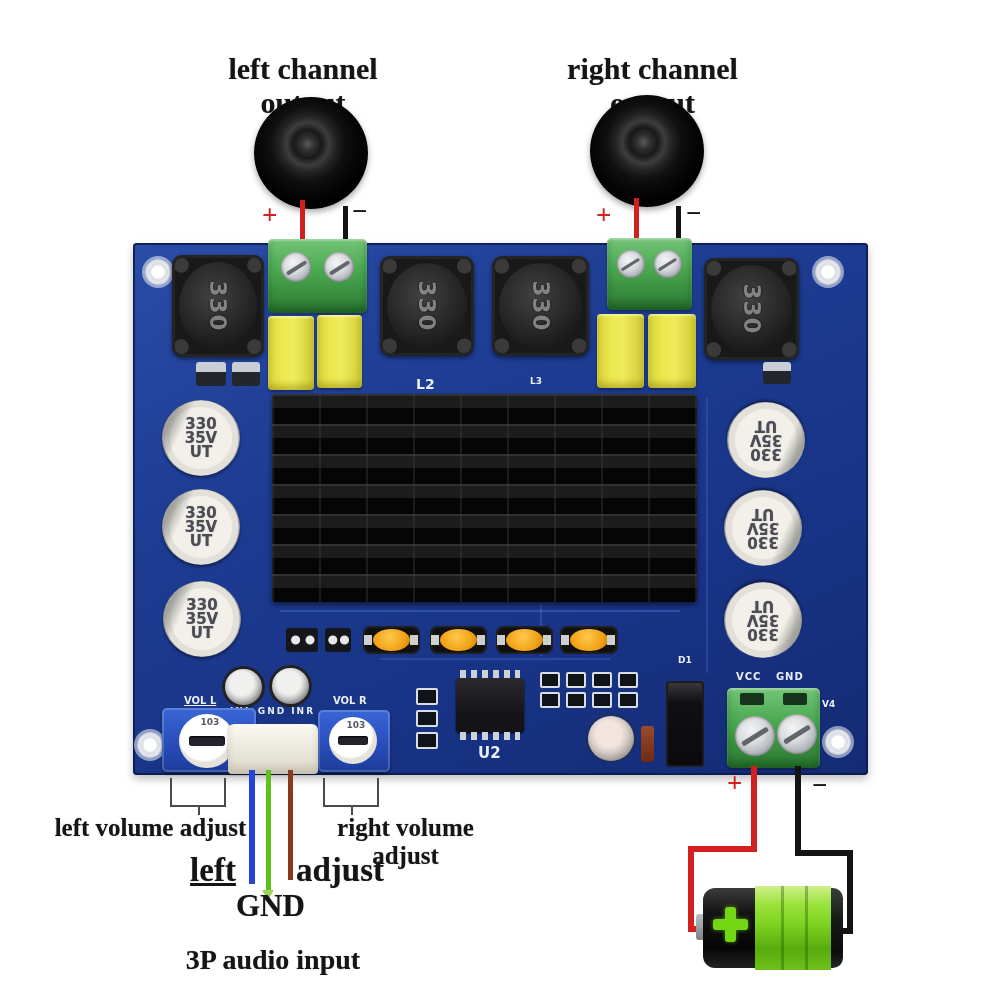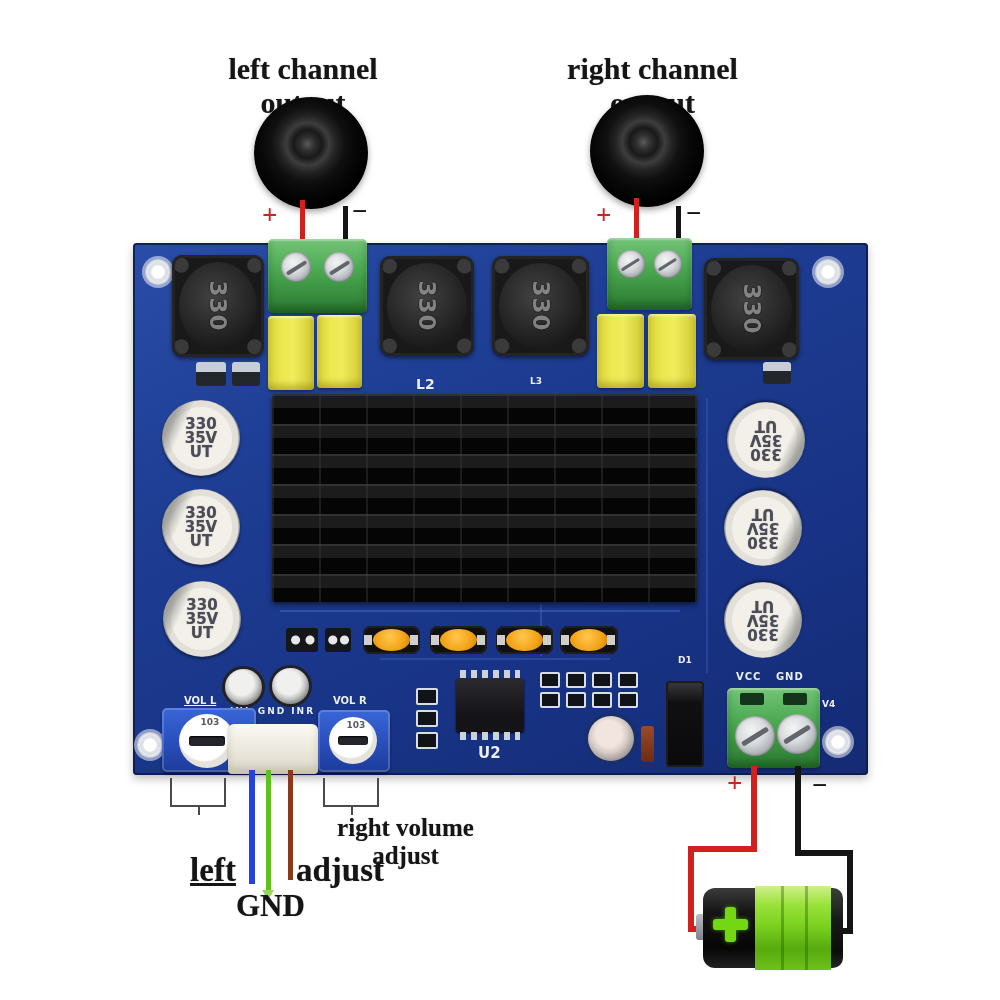--- a/index.html
+++ b/index.html
@@ -315,24 +315,26 @@
   </div>
 
   <div class="wire" style="left:249px;top:770px;width:6px;height:114px;background:#2443d8;"></div>
   <div class="wire" style="left:266px;top:770px;width:5px;height:122px;background:#5ec21b;"></div>
   <div class="arrow-down" style="left:262px;top:890px;"></div>
   <div class="wire" style="left:288px;top:770px;width:5px;height:110px;background:#8a3a1a;"></div>
 
   <div class="bracket" style="left:170px;top:778px;width:52px;height:27px;"></div>
   <div class="bracket" style="left:323px;top:778px;width:52px;height:27px;"></div>
 
+  <div class="serif-label" style="left:48px;top:814px;width:205px;font-size:25px;">left volume adjust</div>
   <div class="serif-label" style="left:303px;top:814px;width:205px;font-size:25px;">right volume adjust</div>
   <div class="serif-label" style="left:183px;top:852px;width:60px;font-size:33px;text-decoration:underline;">left</div>
   <div class="serif-label" style="left:296px;top:852px;width:80px;font-size:33px;">adjust</div>
   <div class="serif-label" style="left:236px;top:888px;width:62px;font-size:31px;">GND</div>
+  <div class="serif-label" style="left:168px;top:944px;width:210px;font-size:28px;">3P audio input</div>
 
   <div class="wire" style="left:751px;top:766px;width:6px;height:84px;background:#d2201f;"></div>
   <div class="wire" style="left:688px;top:846px;width:69px;height:6px;background:#d2201f;"></div>
   <div class="wire" style="left:688px;top:846px;width:6px;height:86px;background:#d2201f;"></div>
   <div class="wire" style="left:688px;top:926px;width:24px;height:6px;background:#d2201f;"></div>
   <div class="wire" style="left:795px;top:766px;width:6px;height:90px;background:#141414;"></div>
   <div class="wire" style="left:795px;top:850px;width:58px;height:6px;background:#141414;"></div>
   <div class="wire" style="left:847px;top:850px;width:6px;height:84px;background:#141414;"></div>
   <div class="wire" style="left:836px;top:928px;width:17px;height:6px;background:#141414;"></div>
   <div class="pol red" style="left:727px;top:770px;">+</div>

